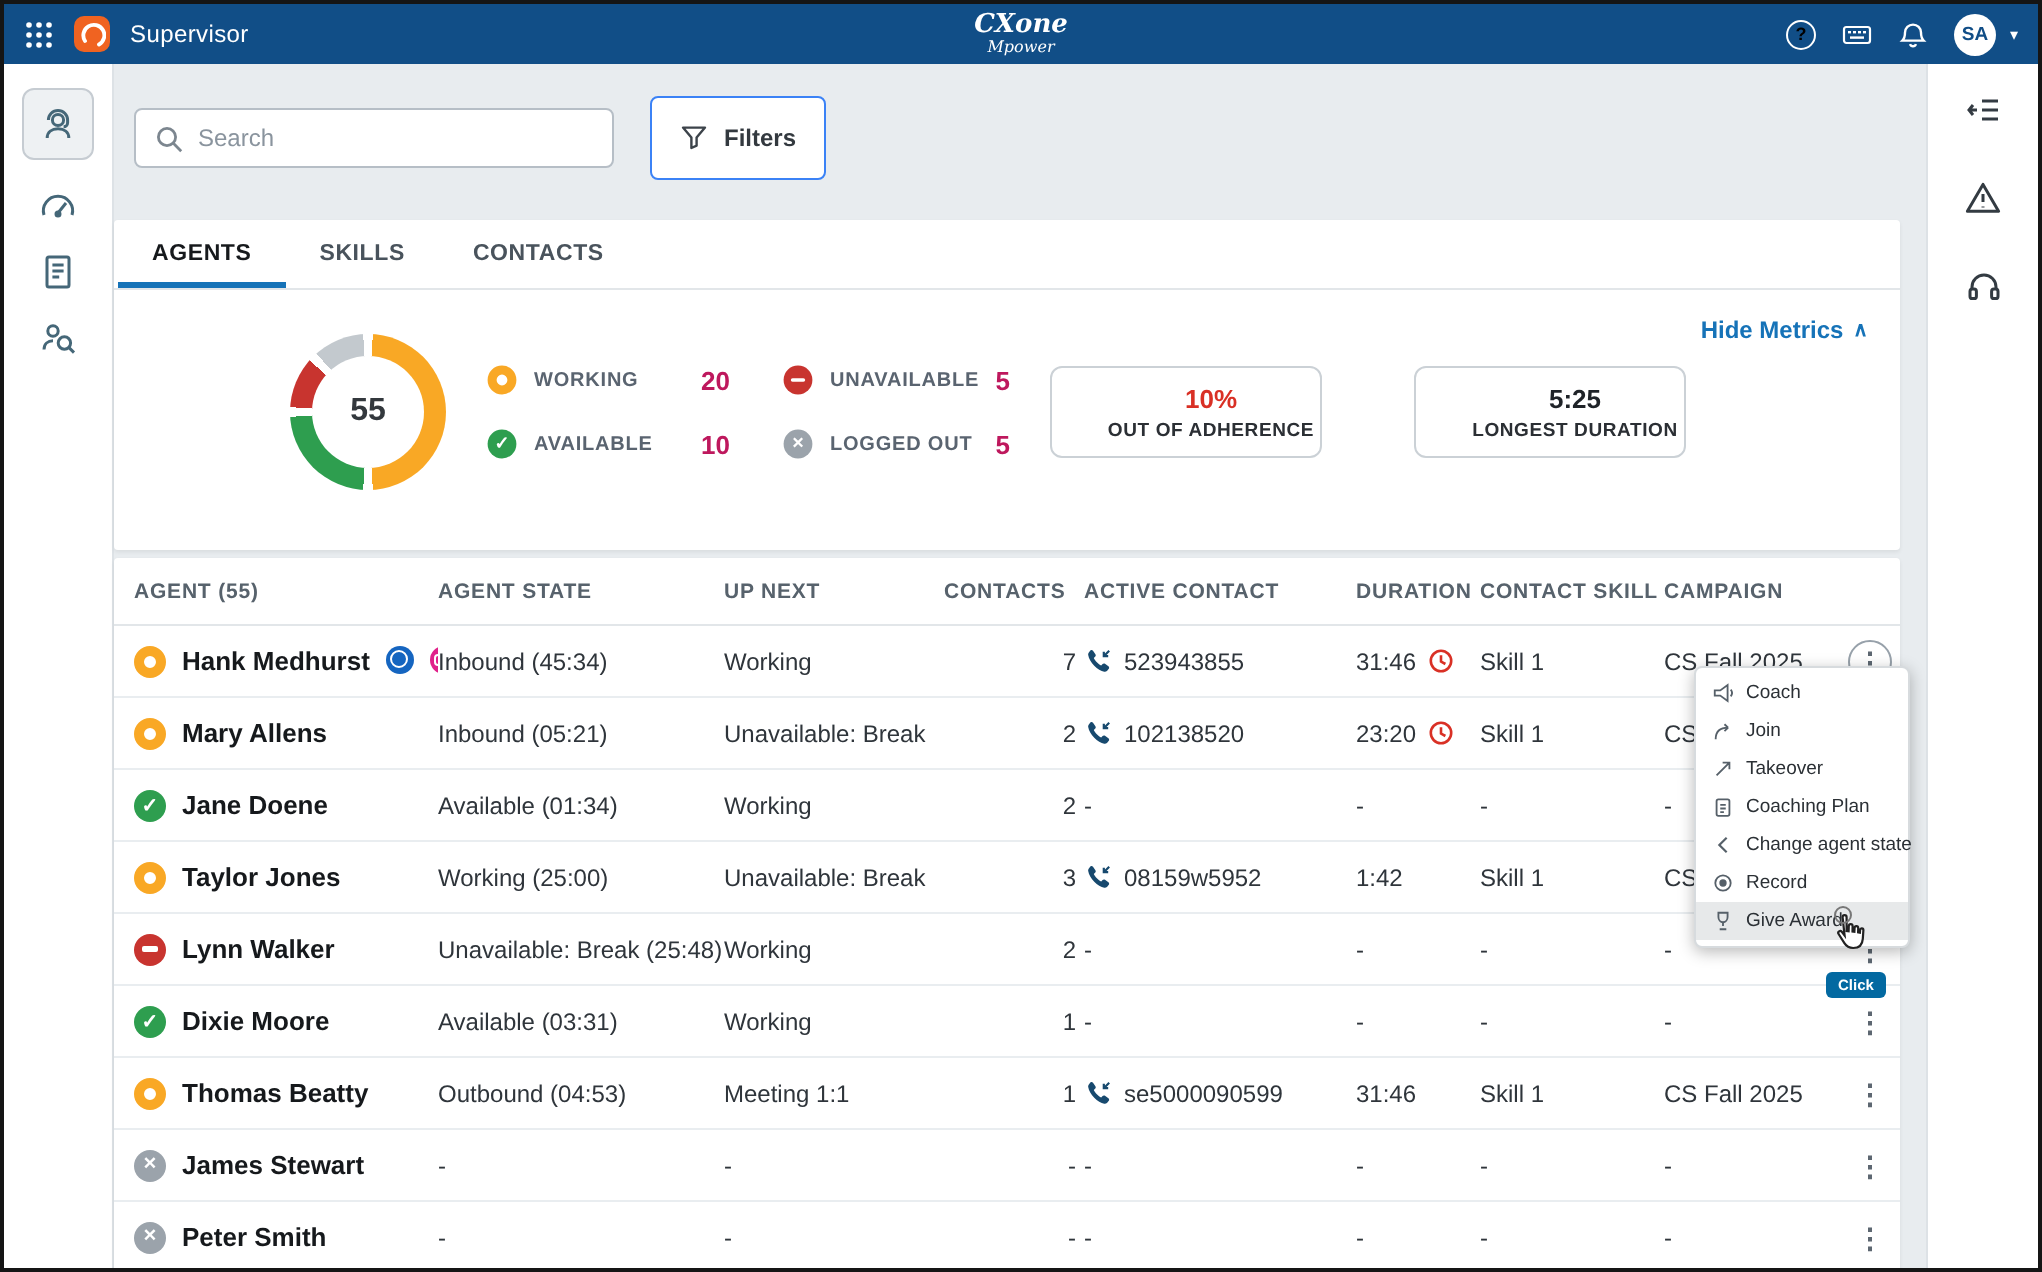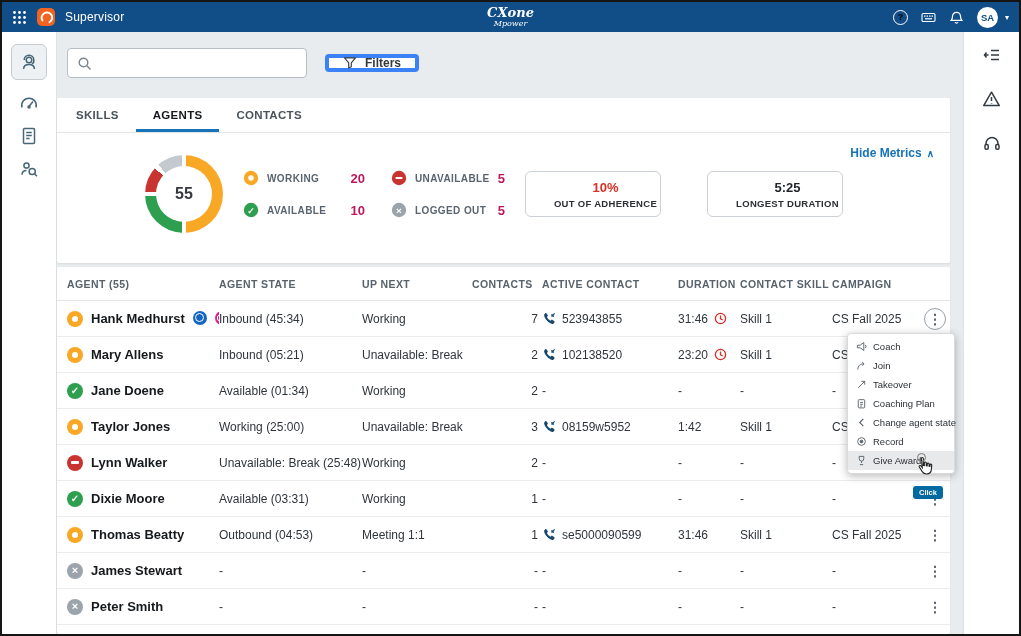--- a/index.html
+++ b/index.html
@@ -27,21 +27,21 @@
   .right-rail { width:56px; background:#fff; border-left:1px solid #dde2e6; display:flex; flex-direction:column; align-items:center; padding-top:14px; gap:26px; }
   .rail-btn { background:none; border:none; cursor:pointer; display:flex; }
 
   .main { flex:1; min-width:0; margin-right:13px; display:flex; flex-direction:column; padding-top:16px; }
 
   
   .toolbar-row { display:flex; align-items:center; gap:18px; padding:0 10px; margin-bottom:20px; }
   .search-box { width:240px; height:30px; background:#fff; border:1px solid #b6bec6; border-radius:4px; display:flex; align-items:center; padding:0 9px; gap:7px; }
   .search-box input { border:none; outline:none; flex:1; font-size:12px; font-family:inherit; color:#333; background:transparent; }
   .search-box input::placeholder { color:#8a949e; }
-  .filters-btn { height:18px; padding:0 14px; background:#fff; border:4px solid #3b82f6; border-radius:4px; display:flex; align-items:center; gap:8px; font-size:12px; font-weight:700; color:#33393f; font-family:inherit; cursor:pointer; }
+  .filters-btn { height:42px; padding:0 14px; background:#fff; border:1px solid #3b82f6; border-radius:4px; display:flex; align-items:center; gap:8px; font-size:12px; font-weight:700; color:#33393f; font-family:inherit; cursor:pointer; }
 
   .card { background:#fff; box-shadow:0 1px 2px rgba(0,0,0,.07); border-radius:2px; }
 
   
   .tabs-row { display:flex; padding-left:2px; border-bottom:1px solid #e2e6e9; }
   .tab { padding:11px 17px 8px; font-size:11.5px; font-weight:700; letter-spacing:.3px; color:#49535c; border:none; background:none; cursor:pointer; border-bottom:3px solid transparent; font-family:inherit; }
   .tab.active { color:#16191c; border-bottom-color:#1673B8; }
 
   .metrics { position:relative; display:flex; align-items:center; padding:22px 28px 30px; }
   .hide-metrics { position:absolute; right:16px; top:13px; color:#1673B8; font-size:12px; font-weight:700; background:none; border:none; cursor:pointer; font-family:inherit; display:flex; gap:5px; align-items:center;text-align:center; }
@@ -200,33 +200,34 @@
     </nav>
 
     <main class="main">
 
       <div class="toolbar-row">
         <div class="search-box">
           <svg width="15" height="15" viewBox="0 0 15 15">
               <circle cx="6.5" cy="6.5" r="4.3" fill="none" stroke="#7c868f" stroke-width="1.4"></circle>
               <path d="M9.8 9.8 L13.6 13.6" stroke="#7c868f" stroke-width="1.4"></path>
             </svg>
+          <input type="text" placeholder="Search" style="">
         </div>
         <button class="filters-btn">
           <svg width="14" height="14" viewBox="0 0 14 14">
               <path d="M1.5 1.8 h11 L8.3 6.8 v4 L5.7 12 V6.8 Z" fill="none" stroke="#3c434a" stroke-width="1.2" stroke-linejoin="round"></path>
             </svg>
           <span>Filters</span>
         </button>
       </div>
 
       <section class="card">
         <div class="tabs-row">
+          <button class="tab active">AGENTS</button>
           <button class="tab">SKILLS</button>
-          <button class="tab active">AGENTS</button>
           <button class="tab">CONTACTS</button>
         </div>
 
         <div class="metrics">
           <button class="hide-metrics">
             <span>Hide Metrics</span>
           </button>
 
           <div class="donut" style="background: conic-gradient(rgb(255, 255, 255) 0%, rgb(255, 255, 255) 1%, rgb(249, 168, 37) 1%, rgb(249, 168, 37) 49%, rgb(255, 255, 255) 49%, rgb(255, 255, 255) 50%, rgb(255, 255, 255) 50%, rgb(255, 255, 255) 51%, rgb(46, 158, 79) 51%, rgb(46, 158, 79) 74%, rgb(255, 255, 255) 74%, rgb(255, 255, 255) 75%, rgb(255, 255, 255) 75%, rgb(255, 255, 255) 76%, rgb(200, 52, 47) 76%, rgb(200, 52, 47) 86.5%, rgb(255, 255, 255) 86.5%, rgb(255, 255, 255) 87.5%, rgb(255, 255, 255) 87.5%, rgb(255, 255, 255) 88.5%, rgb(195, 201, 206) 88.5%, rgb(195, 201, 206) 99%, rgb(255, 255, 255) 99%, rgb(255, 255, 255) 100%);">
             <div class="hole"></div>

